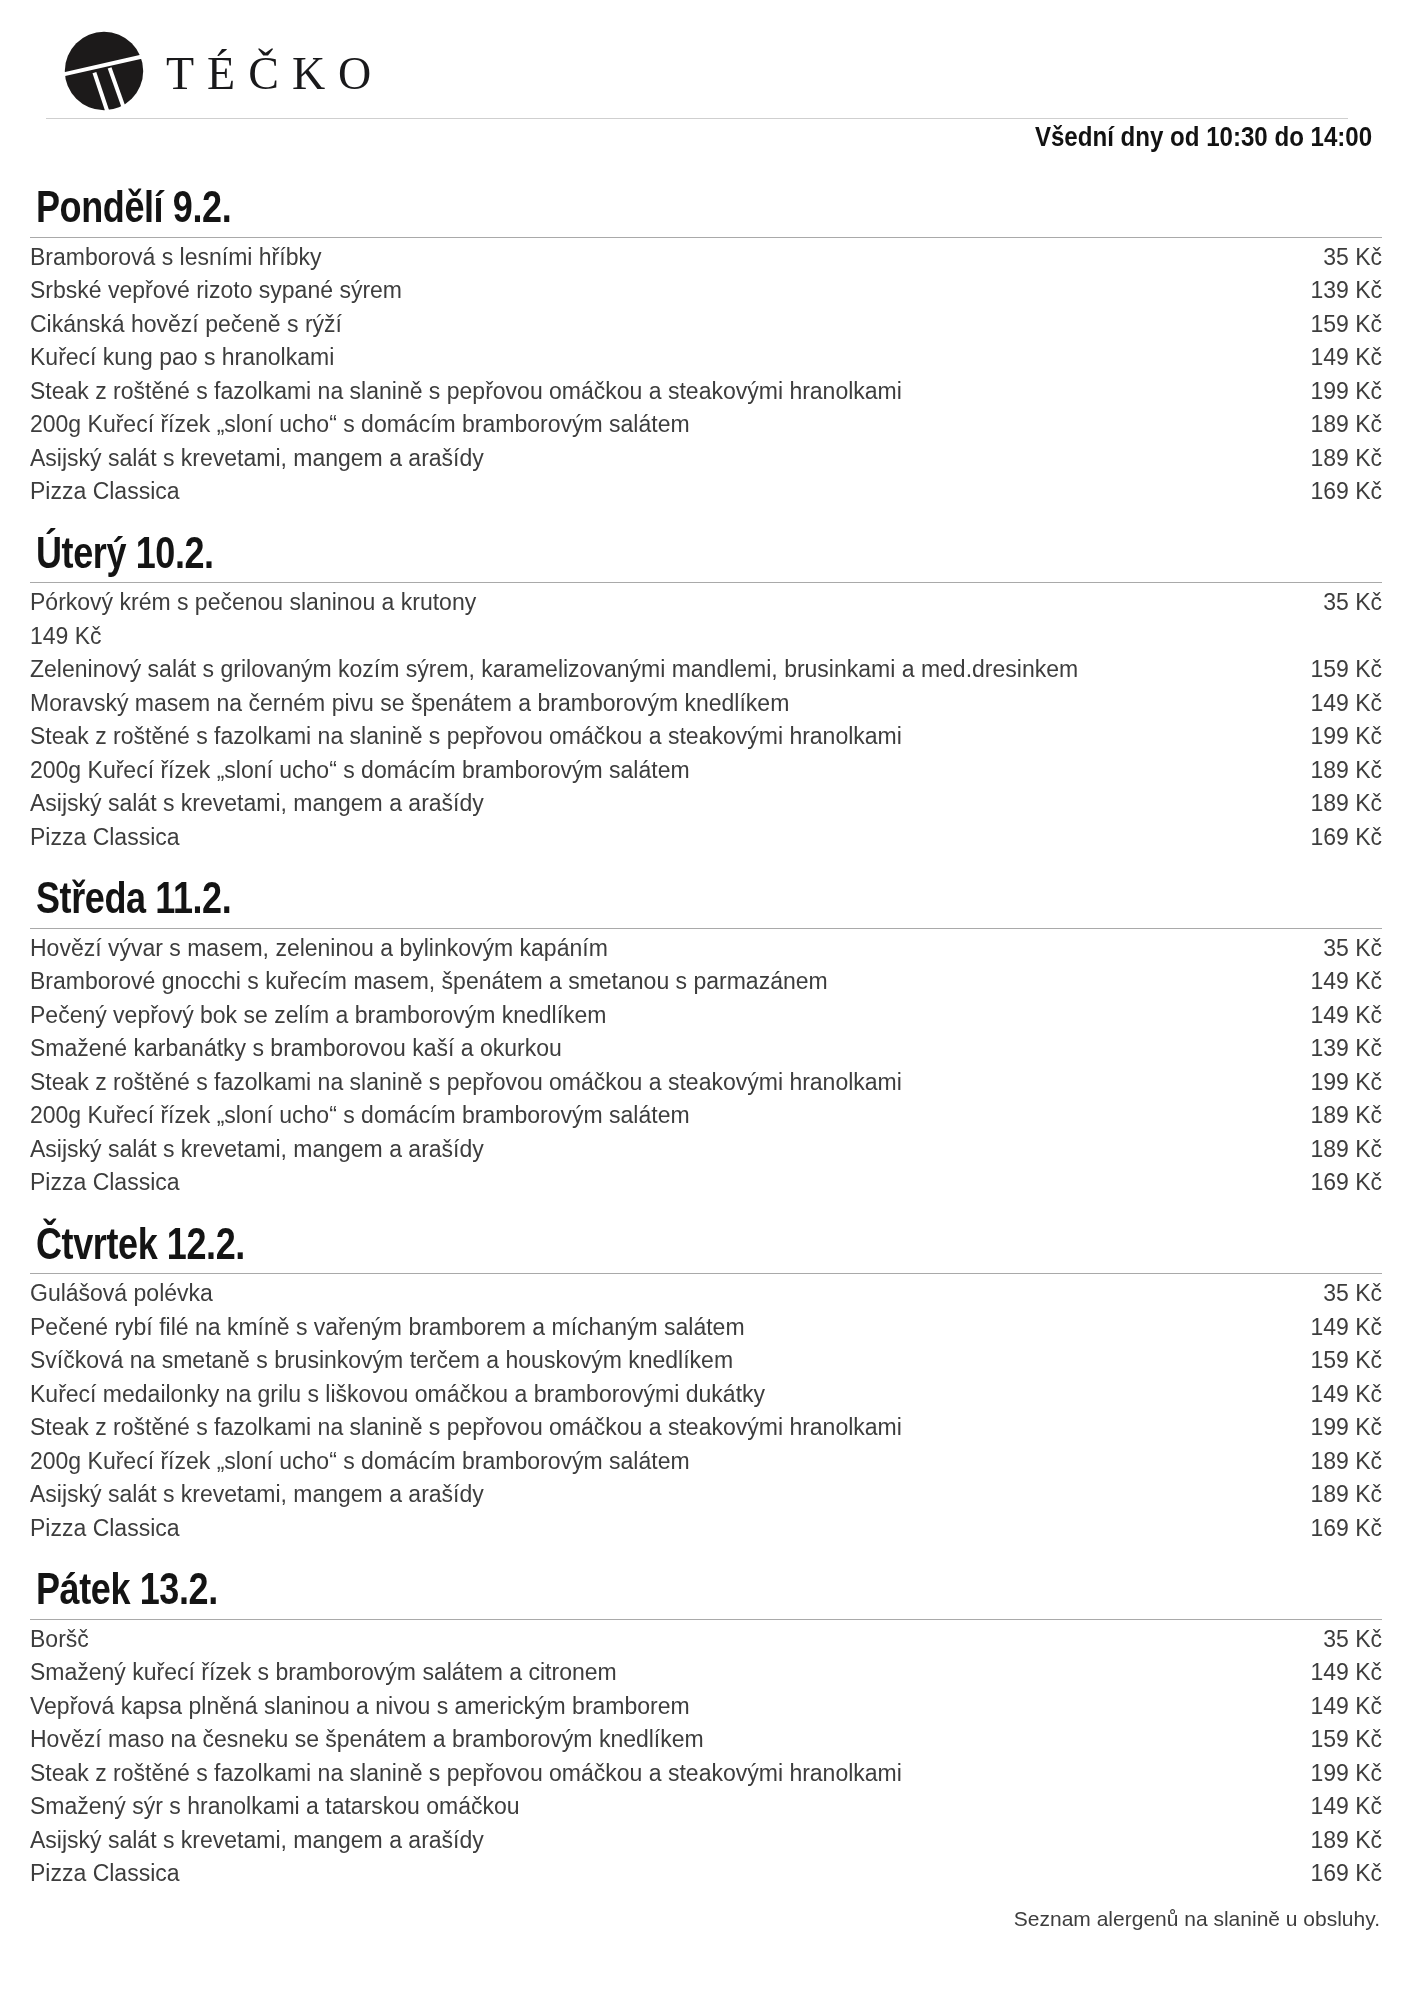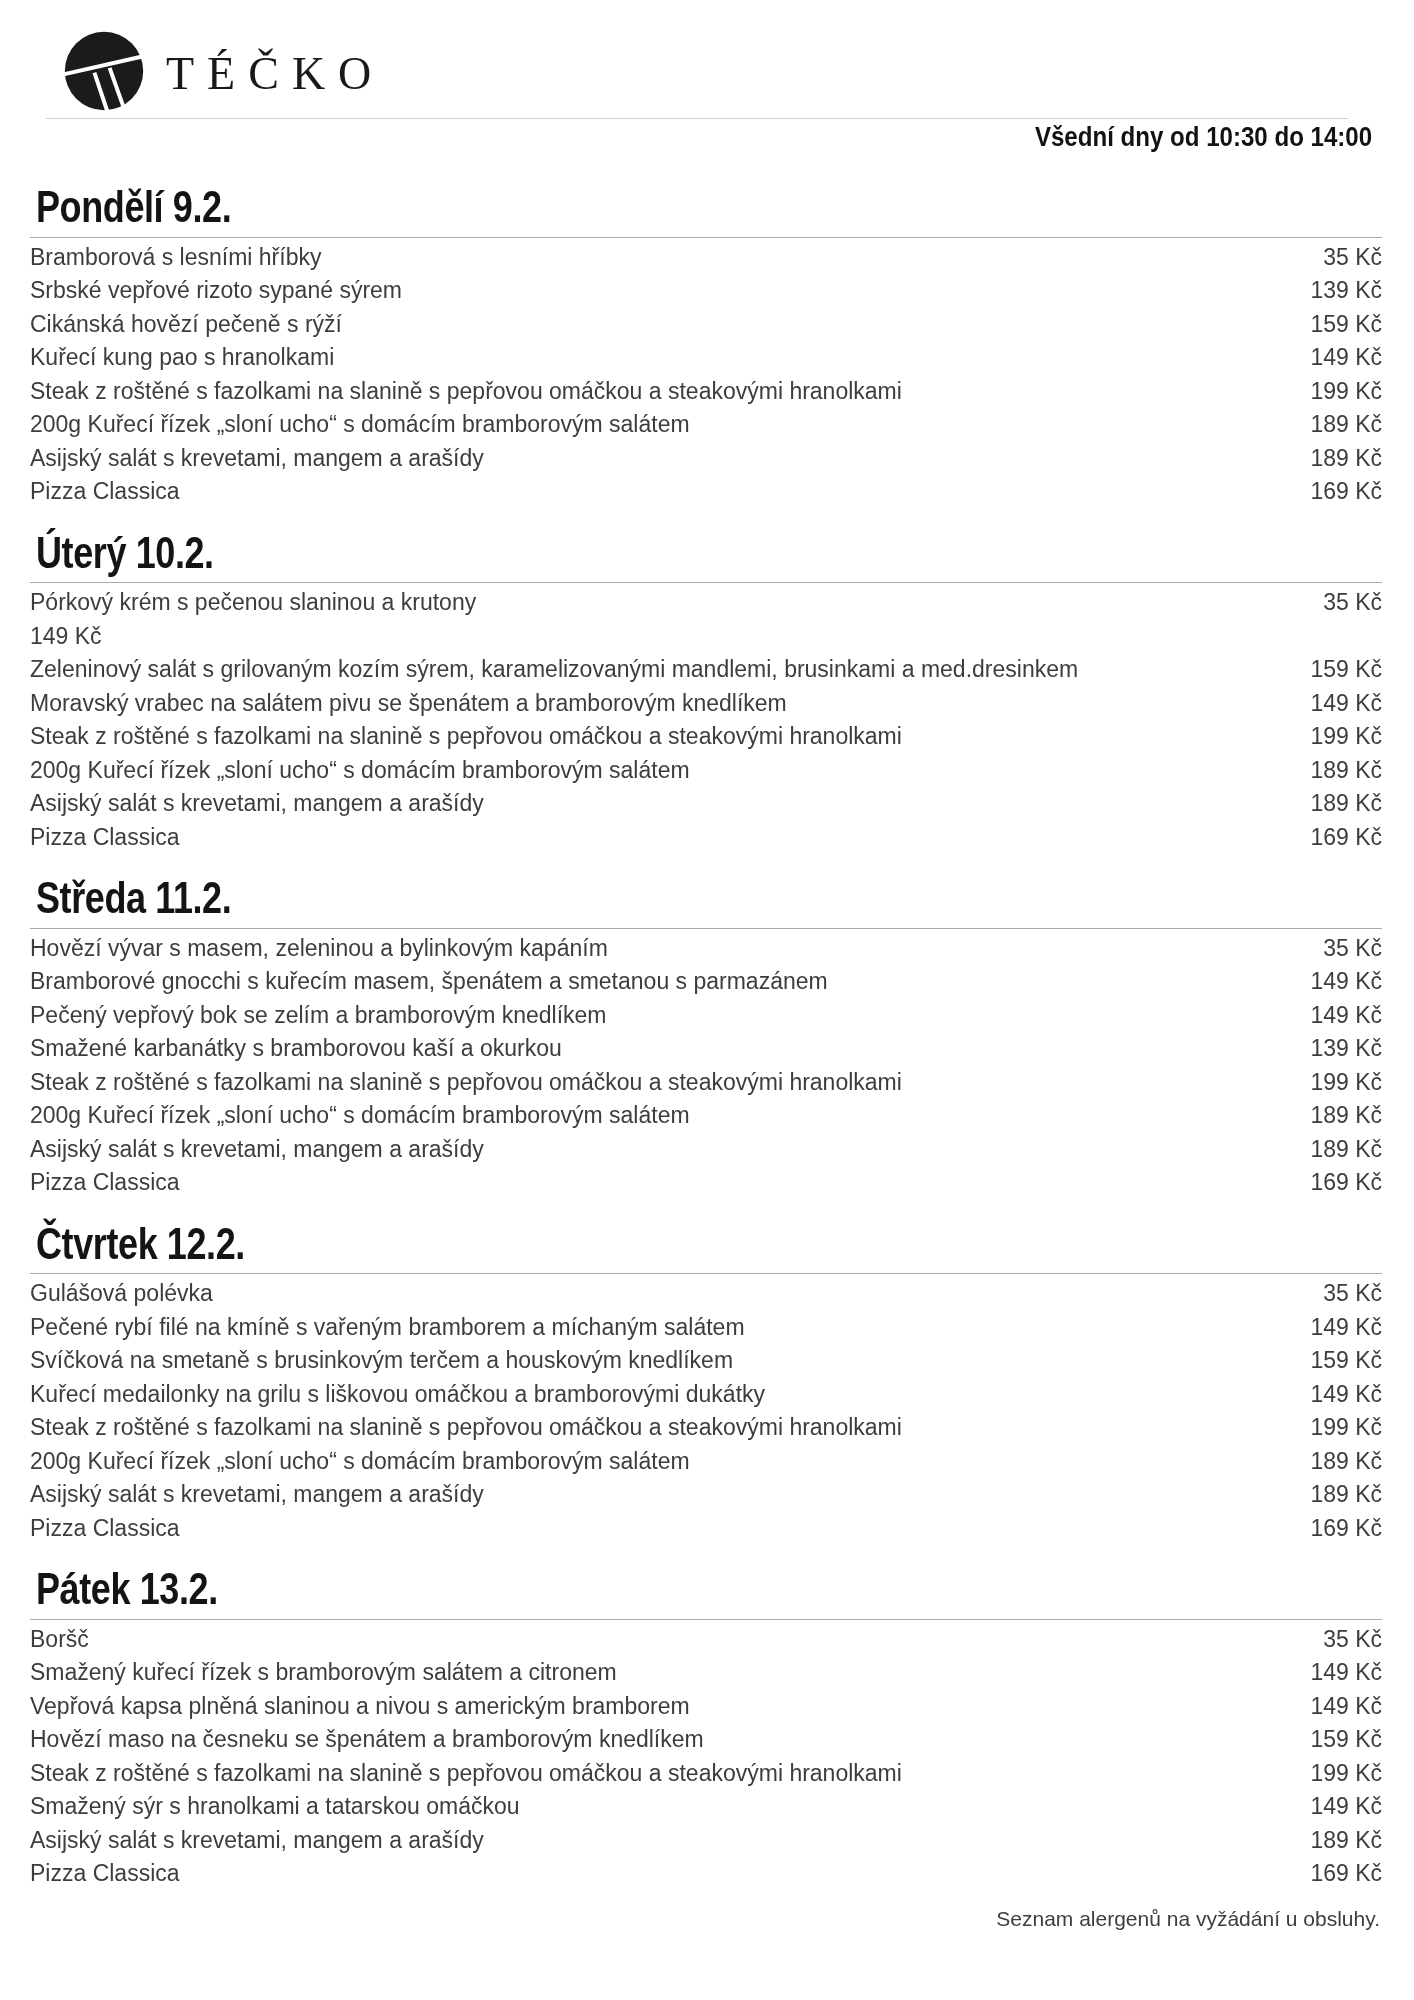--- a/index.html
+++ b/index.html
@@ -136,21 +136,21 @@
   <div class="item-row">
     <span class="item-price">149 Kč</span>
   </div>
 
   <div class="item-row">
     <span class="item-name">Zeleninový salát s grilovaným kozím sýrem, karamelizovanými mandlemi, brusinkami a med.dresinkem</span>
     <span class="item-price">159 Kč</span>
   </div>
 
   <div class="item-row">
-    <span class="item-name">Moravský vrabec na salátem pivu se špenátem a bramborovým knedlíkem</span>
+    <span class="item-name">Moravský masem na černém pivu se špenátem a bramborovým knedlíkem</span>
     <span class="item-price">149 Kč</span>
   </div>
 
   <div class="item-row">
     <span class="item-name">Steak z roštěné s fazolkami na slanině s pepřovou omáčkou a steakovými hranolkami</span>
     <span class="item-price">199 Kč</span>
   </div>
 
   <div class="item-row">
     <span class="item-name">200g Kuřecí řízek „sloní ucho“ s domácím bramborovým salátem</span>
@@ -301,14 +301,14 @@
   </div>
 
   <div class="item-row">
     <span class="item-name">Pizza Classica</span>
     <span class="item-price">169 Kč</span>
   </div>
 </div>
   </section>
 </div>
 
-  <div class="footer-note">Seznam alergenů na vyžádání u obsluhy.</div>
+  <div class="footer-note">Seznam alergenů na slanině u obsluhy.</div>
 </div>
 
 </body></html>

